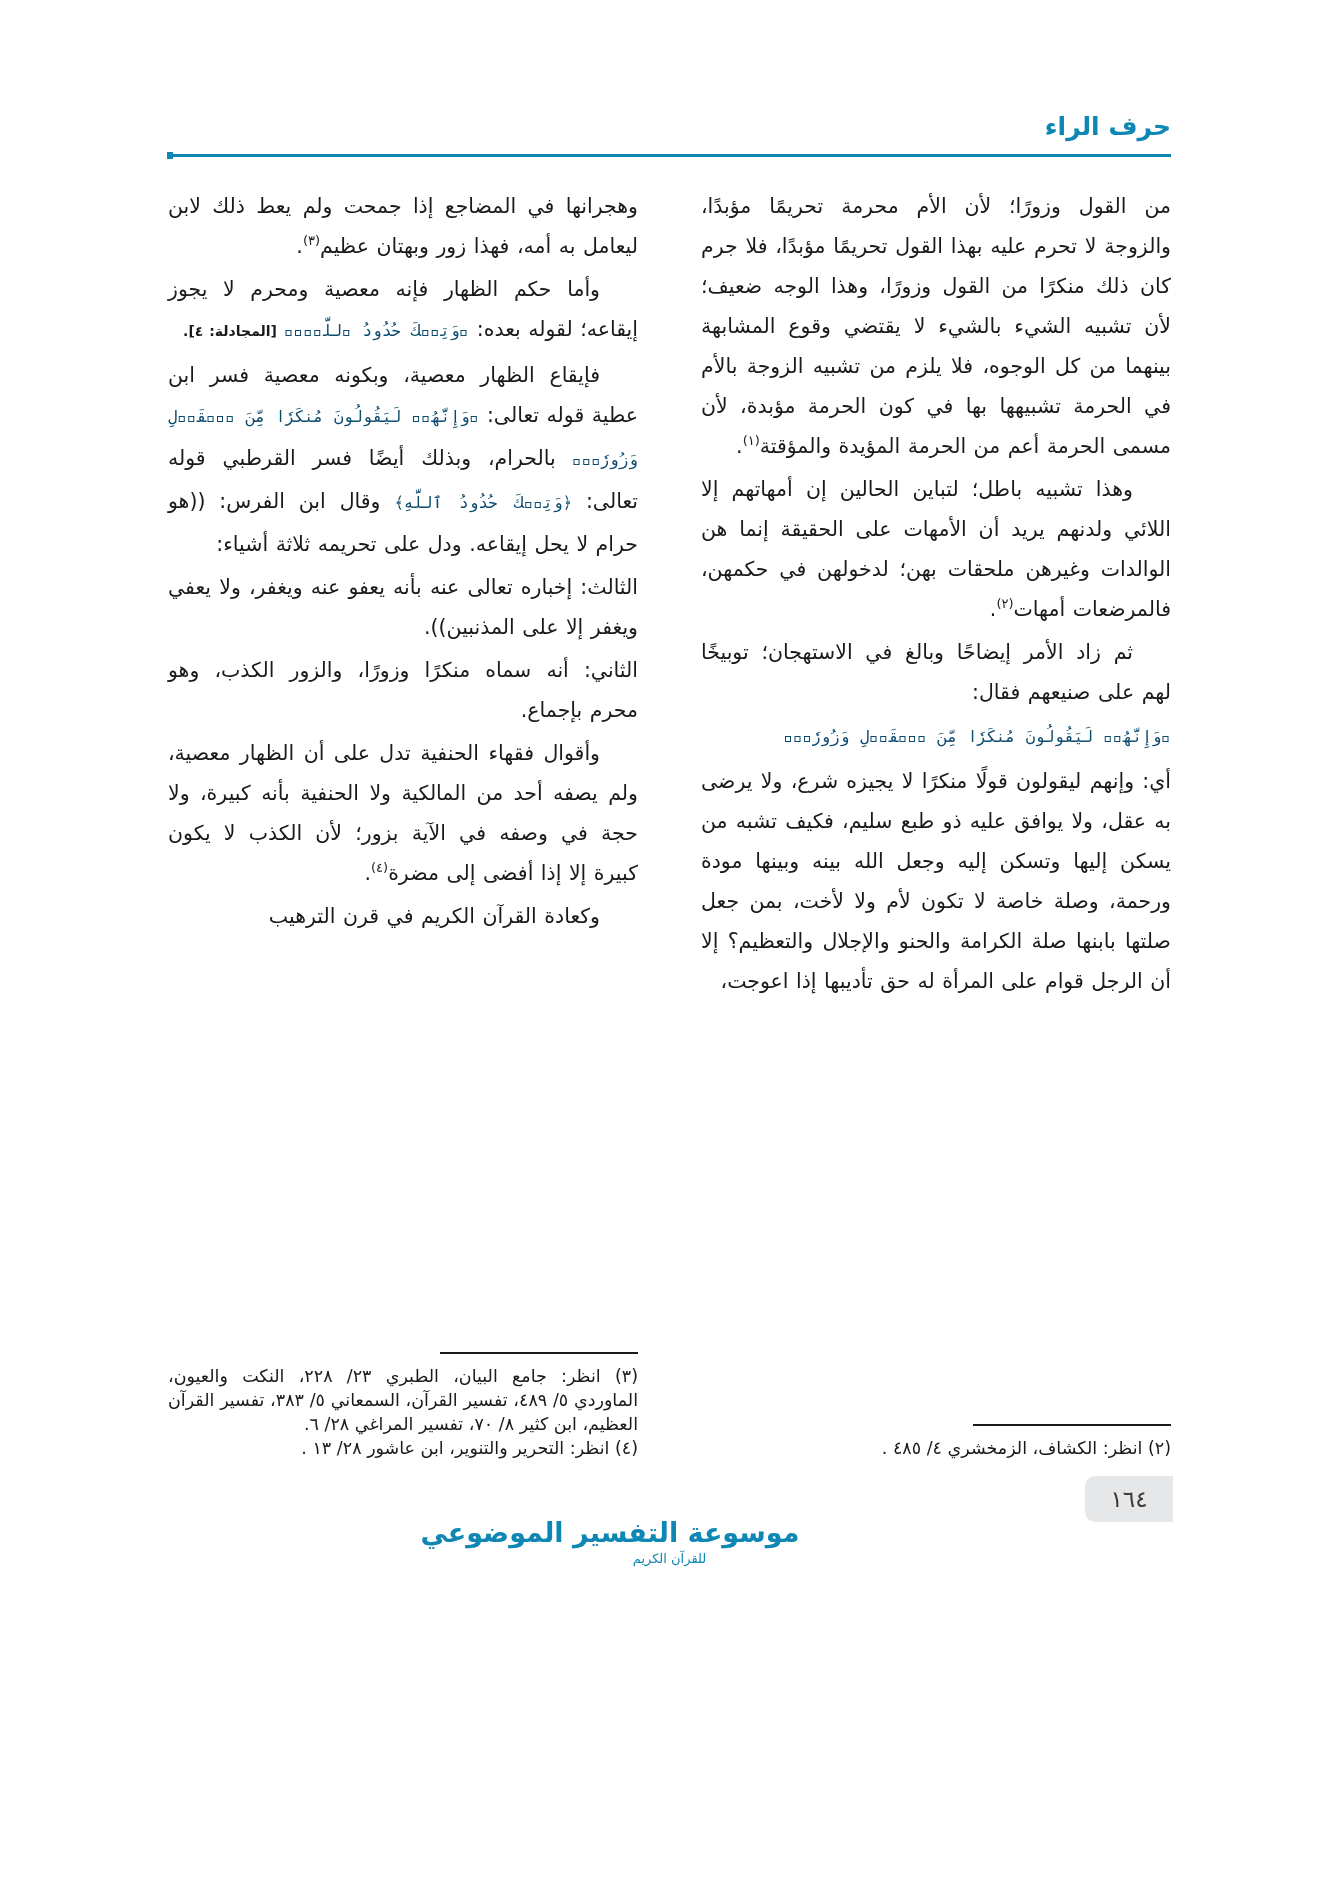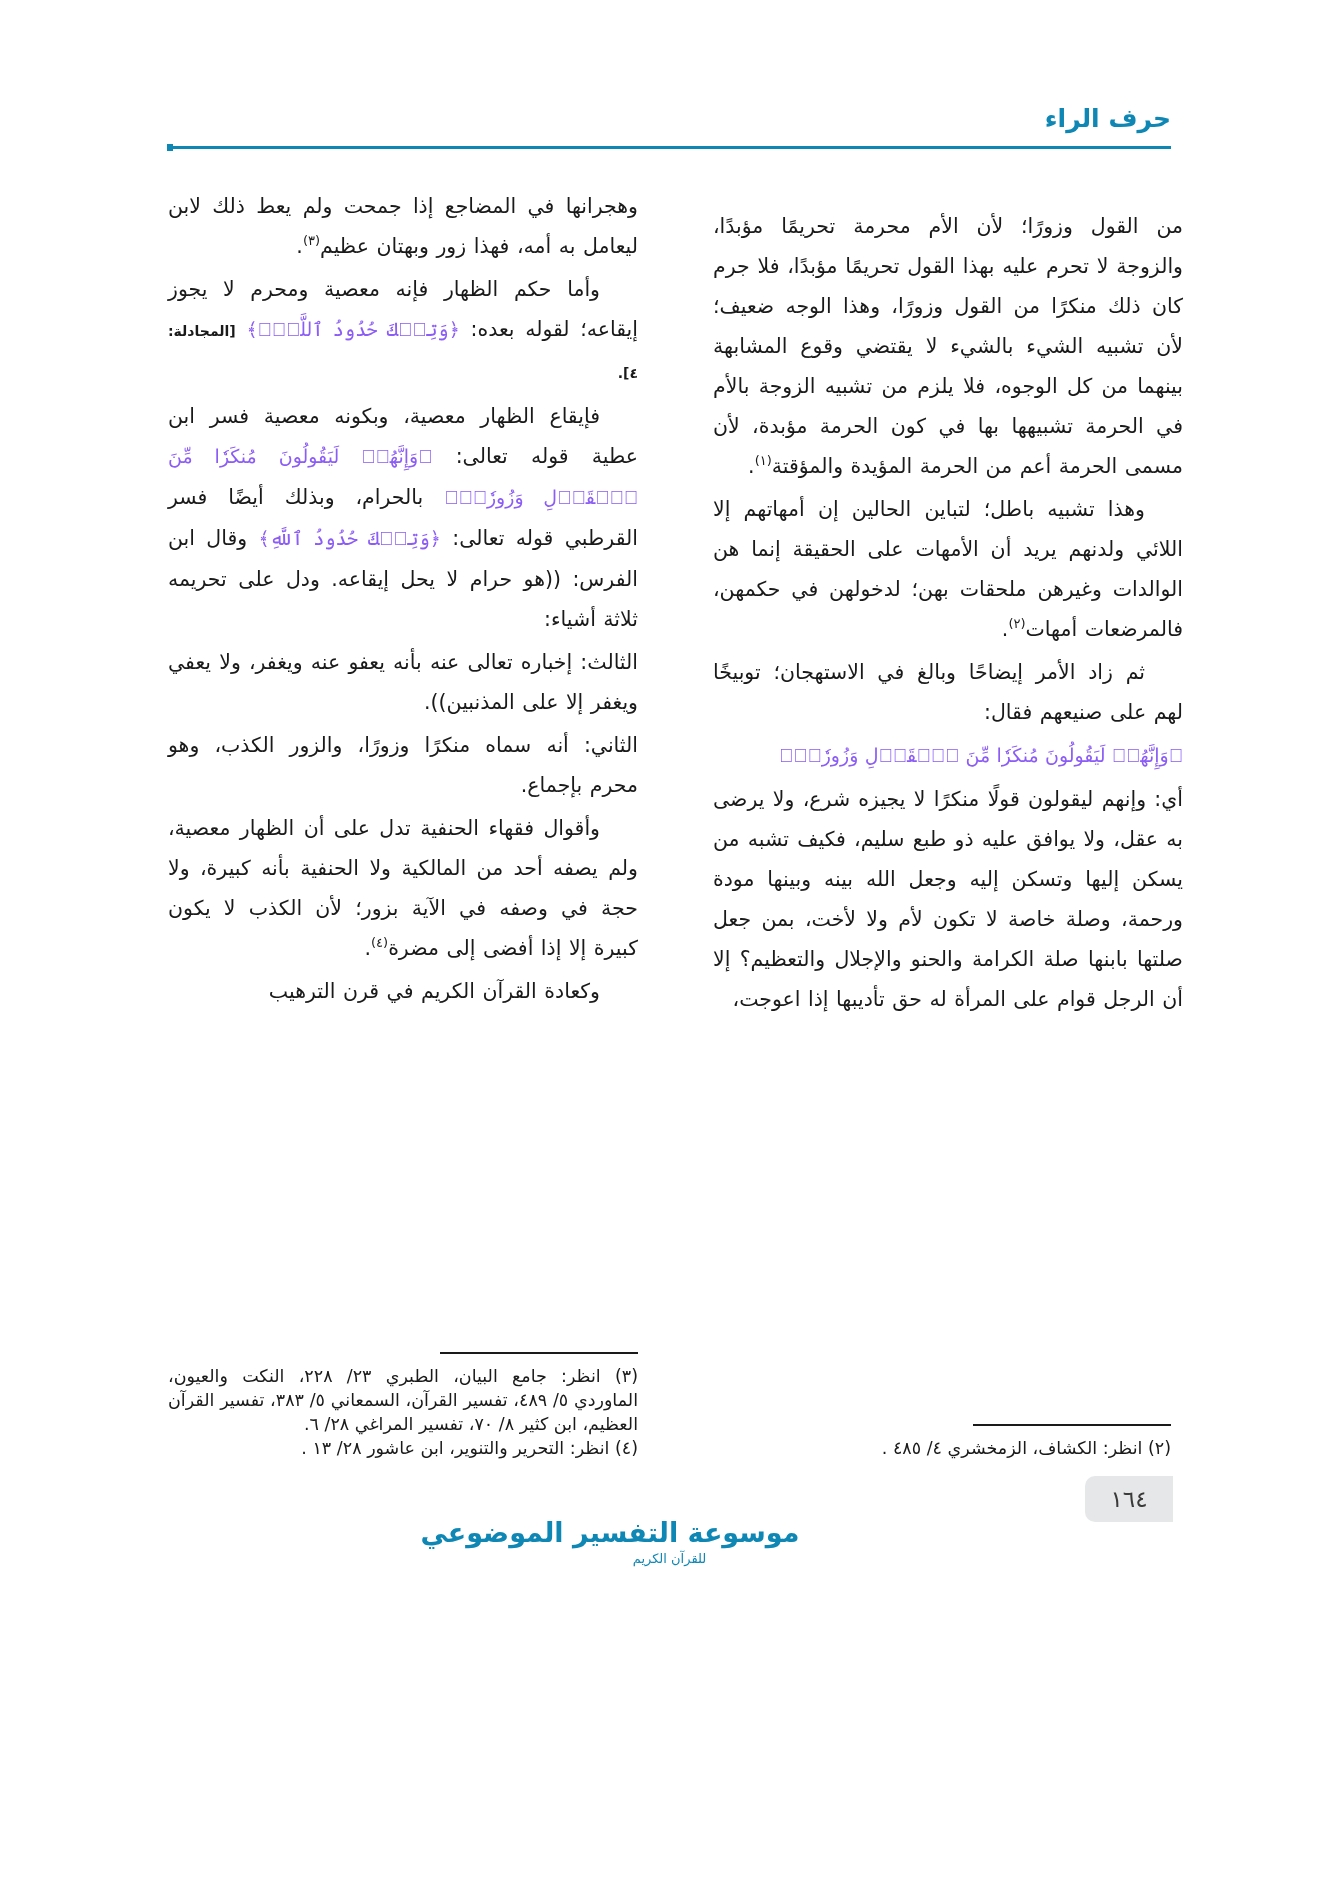--- a/index.html
+++ b/index.html
@@ -16,21 +16,21 @@
     overflow: hidden;
   }
   .page {
     position: absolute;
     inset: 0;
   }
 
   
   .header {
     position: absolute;
-    top: 104px;
+    top: 112px;
     right: 168px;
     left: 168px;
     height: 56px;
   }
   .header-title {
     position: absolute;
     top: 0;
     right: 0;
     font-size: 25px;
     font-weight: bold;
@@ -57,40 +57,40 @@
 
   
   .col {
     position: absolute;
     top: 186px;
     width: 470px;
     direction: rtl;
     text-align: justify;
     text-align-last: right;
   }
-  .col-right { right: 156px; margin-top: 20px; }
+  .col-right { right: 168px; }
   .col-left  { left: 168px; }
 
   p.para {
     margin: 0 0 3px 0;
     font-size: 20.5px;
     line-height: 40px;
     text-indent: 0;
     word-spacing: 1px;
   }
   p.para.indent {
     text-indent: 38px;
   }
   p.center-end {
     text-align: center;
   }
   .q {
-    color: #8b5cf6;
-    font-family: Liberation Sans, sans-serif;
-    font-size: 19px;
+    color: #0c4a6e;
+    font-family: Liberation Mono, monospace;
+    font-size: 16px;
     direction: rtl;
     unicode-bidi: isolate;
   }
   .ref {
     font-size: 16px;
   }
   sup.fn {
     font-size: 13px;
     vertical-align: super;
     line-height: 0;

